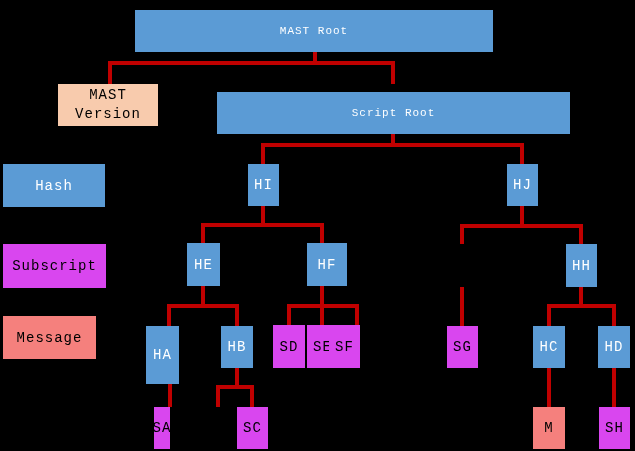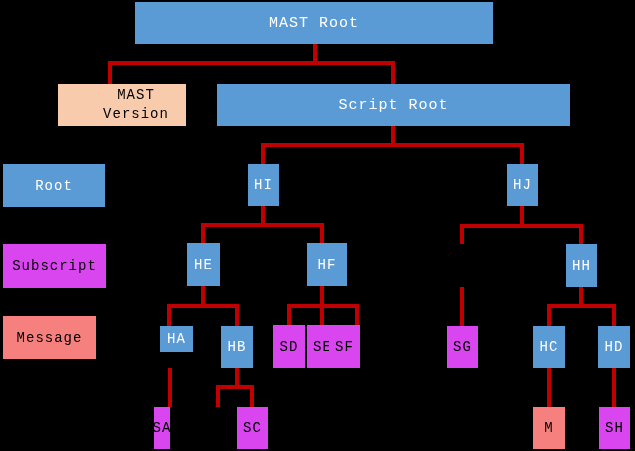--- a/index.html
+++ b/index.html
@@ -4,26 +4,26 @@
 <style>
   html,body{margin:0;padding:0;background:#000;}
   .canvas{
     position:relative;width:635px;height:451px;background:#000;overflow:hidden;
     font-family:"Liberation Mono",monospace;
   }
   .node{
     position:absolute;display:flex;align-items:center;justify-content:center;
     font-size:14px;letter-spacing:1px;white-space:nowrap;
   }
-  .node.big{font-size:15px;}
+  .node.big{font-size:11px;margin-top:8px;}
   .blue{background:#5B9BD5;color:#ffffff;}
   .yellow{background:#d946ef;color:#000000;}
   .salmon{background:#F5807D;color:#000000;}
   .peach{background:#F8CBAD;color:#000000;}
-  .two-line{flex-direction:column;line-height:1.35;padding-left:28px;}
+  .two-line{flex-direction:column;line-height:1.35;}
   .hline,.vline{position:absolute;background:#C00000;}
   .hline{height:4px;}
   .vline{width:4px;}
 </style>
 </head>
 <body>
 
 <div class="canvas">
 
   <div class="vline" style="left:313px;top:44px;height:21px"></div>
@@ -75,32 +75,32 @@
 
   <div class="node blue big" style="left:135px;top:2px;width:358px;height:42px">MAST Root</div>
 
   <div class="node peach two-line" style="left:58px;top:84px;width:100px;height:42px">
     <span>MAST</span>
     <span>Version</span>
   </div>
 
   <div class="node blue big" style="left:217px;top:84px;width:353px;height:42px">Script Root</div>
 
-  <div class="node blue" style="left:3px;top:164px;width:102px;height:43px">Root</div>
+  <div class="node blue" style="left:3px;top:164px;width:102px;height:43px">Hash</div>
   <div class="node yellow" style="left:3px;top:244px;width:103px;height:44px">Subscript</div>
   <div class="node salmon" style="left:3px;top:316px;width:93px;height:43px">Message</div>
 
   <div class="node blue" style="left:248px;top:164px;width:31px;height:42px">HI</div>
   <div class="node blue" style="left:507px;top:164px;width:31px;height:42px">HJ</div>
 
   <div class="node blue" style="left:187px;top:243px;width:33px;height:43px">HE</div>
   <div class="node blue" style="left:307px;top:243px;width:40px;height:43px">HF</div>
   <div class="node blue" style="left:566px;top:244px;width:31px;height:43px">HH</div>
 
-  <div class="node blue" style="left:160px;top:326px;width:33px;height:26px">HA</div>
+  <div class="node blue" style="left:146px;top:326px;width:33px;height:58px">HA</div>
   <div class="node blue" style="left:221px;top:326px;width:32px;height:42px">HB</div>
   <div class="node yellow" style="left:273px;top:325px;width:32px;height:43px">SD</div>
   <div class="node yellow" style="left:307px;top:325px;width:31px;height:43px">SE</div>
   <div class="node yellow" style="left:329px;top:325px;width:31px;height:43px">SF</div>
   <div class="node yellow" style="left:447px;top:326px;width:31px;height:42px">SG</div>
   <div class="node blue" style="left:533px;top:326px;width:32px;height:42px">HC</div>
   <div class="node blue" style="left:598px;top:326px;width:32px;height:42px">HD</div>
 
   <div class="node yellow" style="left:154px;top:407px;width:16px;height:42px">SA</div>
   <div class="node yellow" style="left:237px;top:407px;width:31px;height:42px">SC</div>

